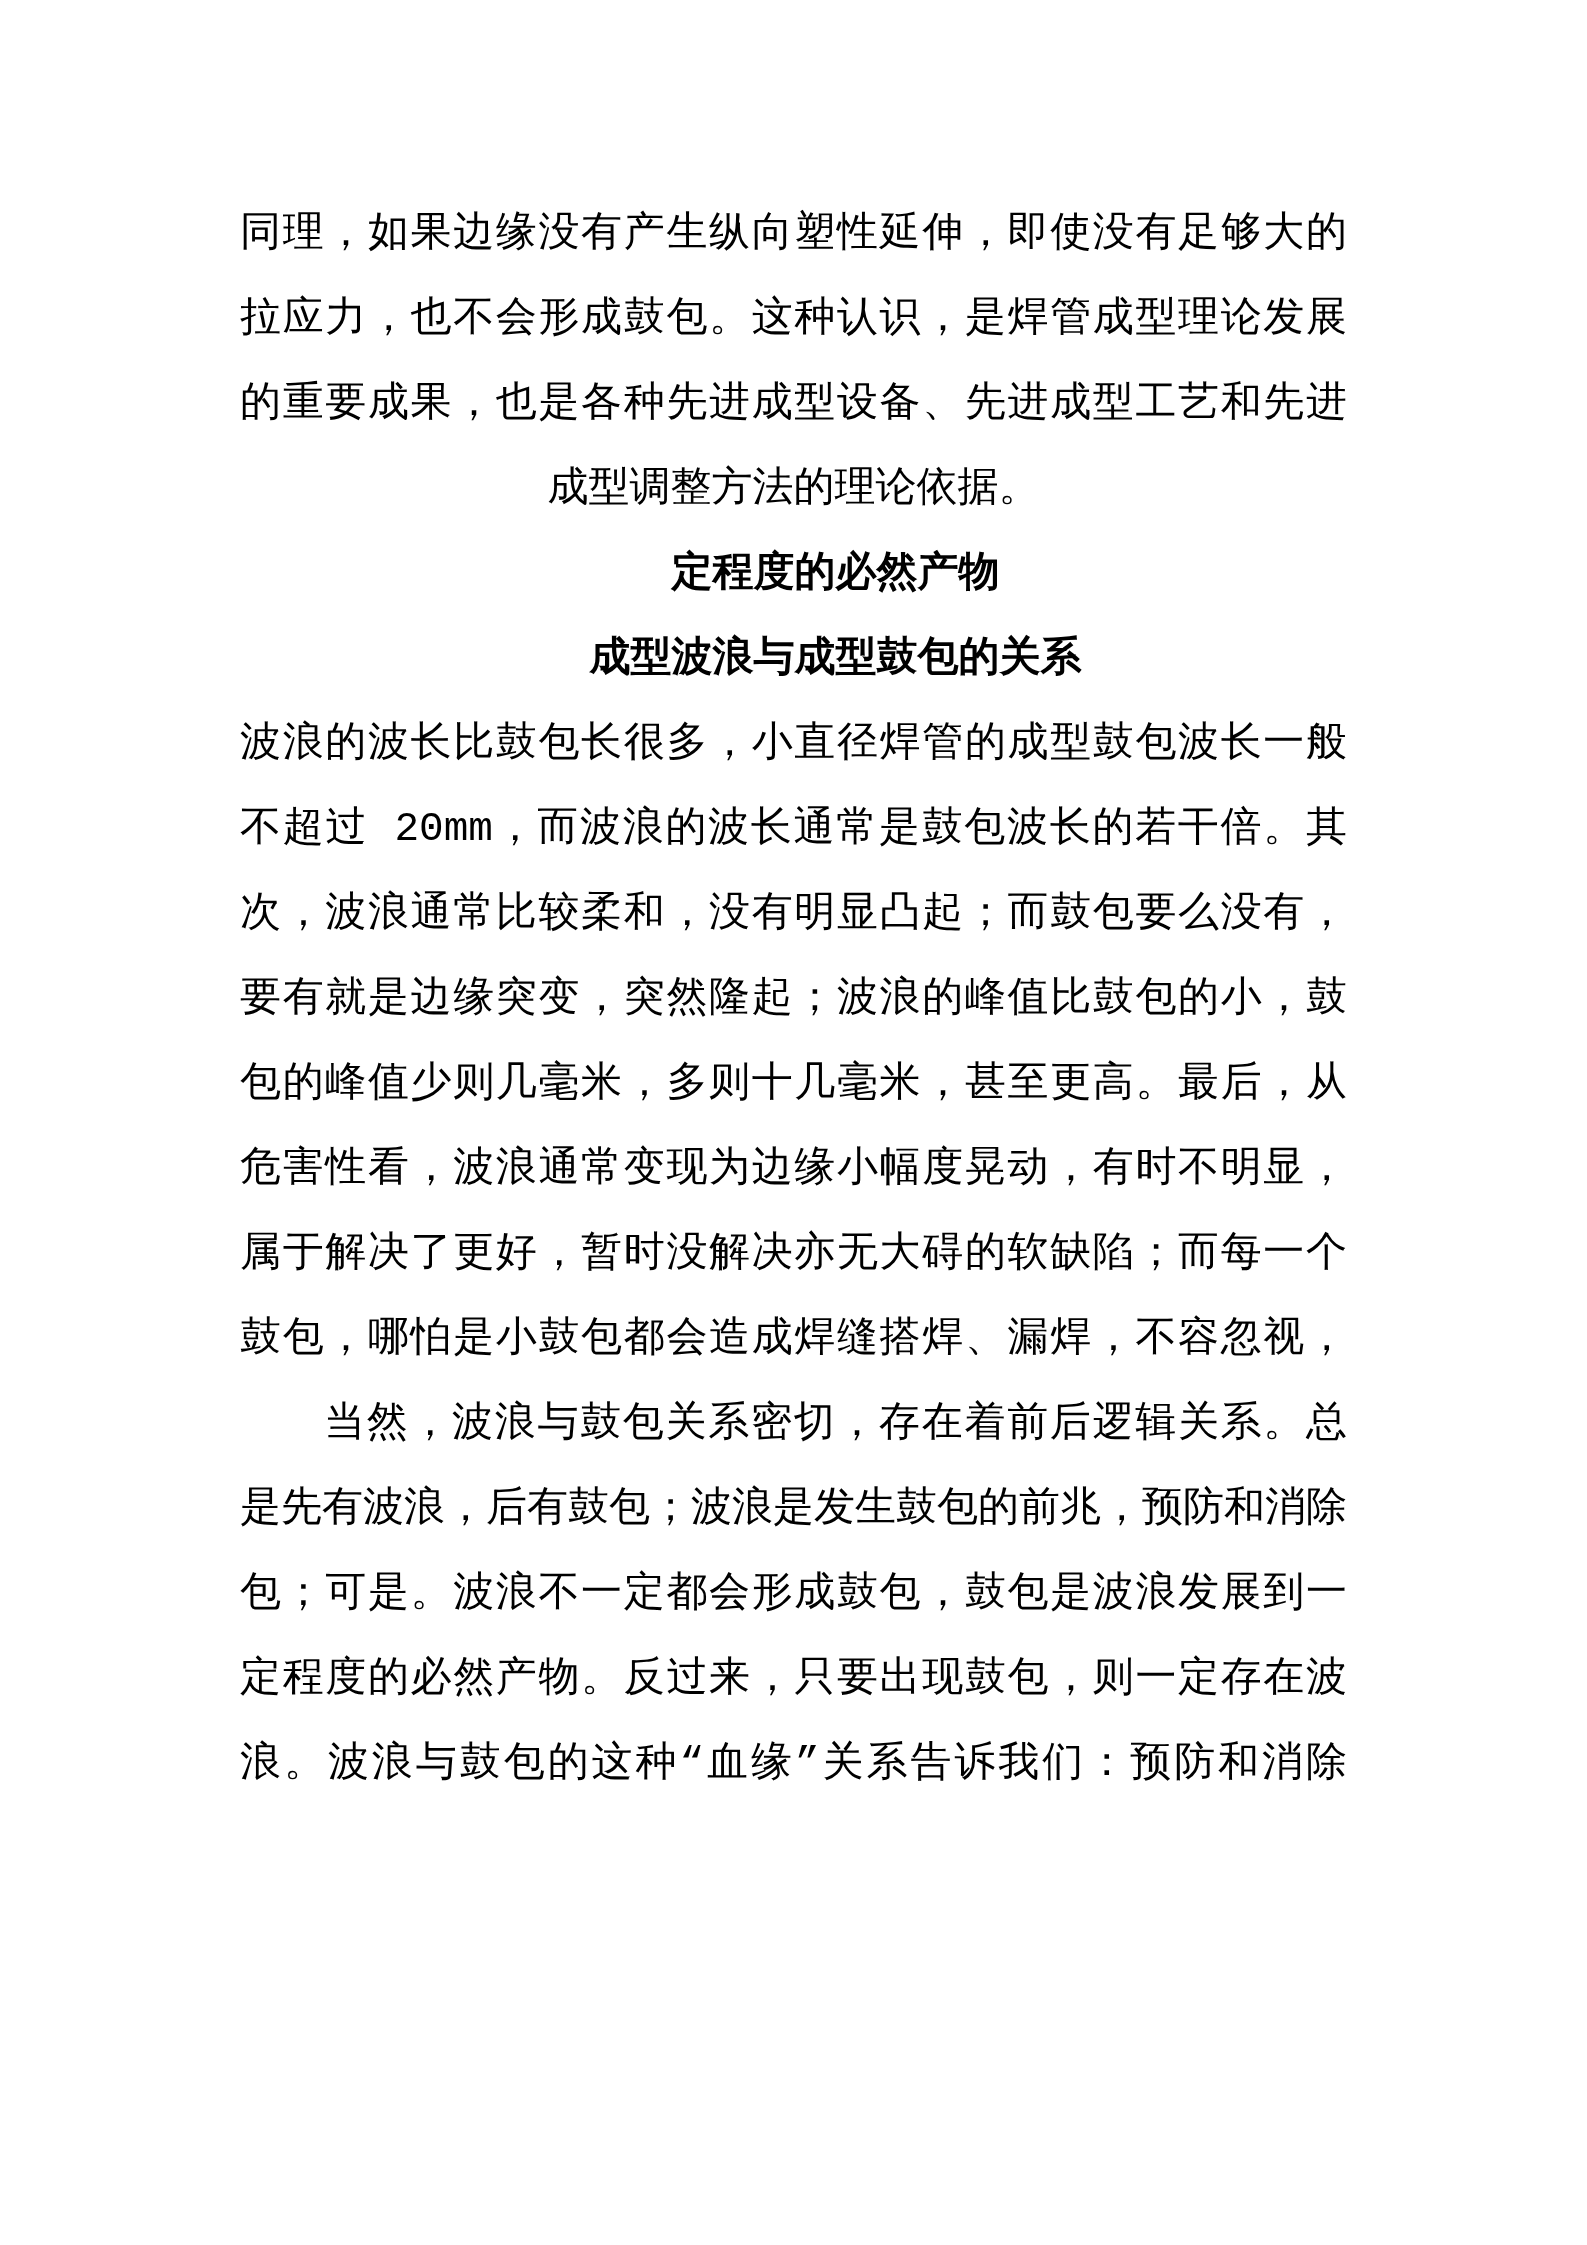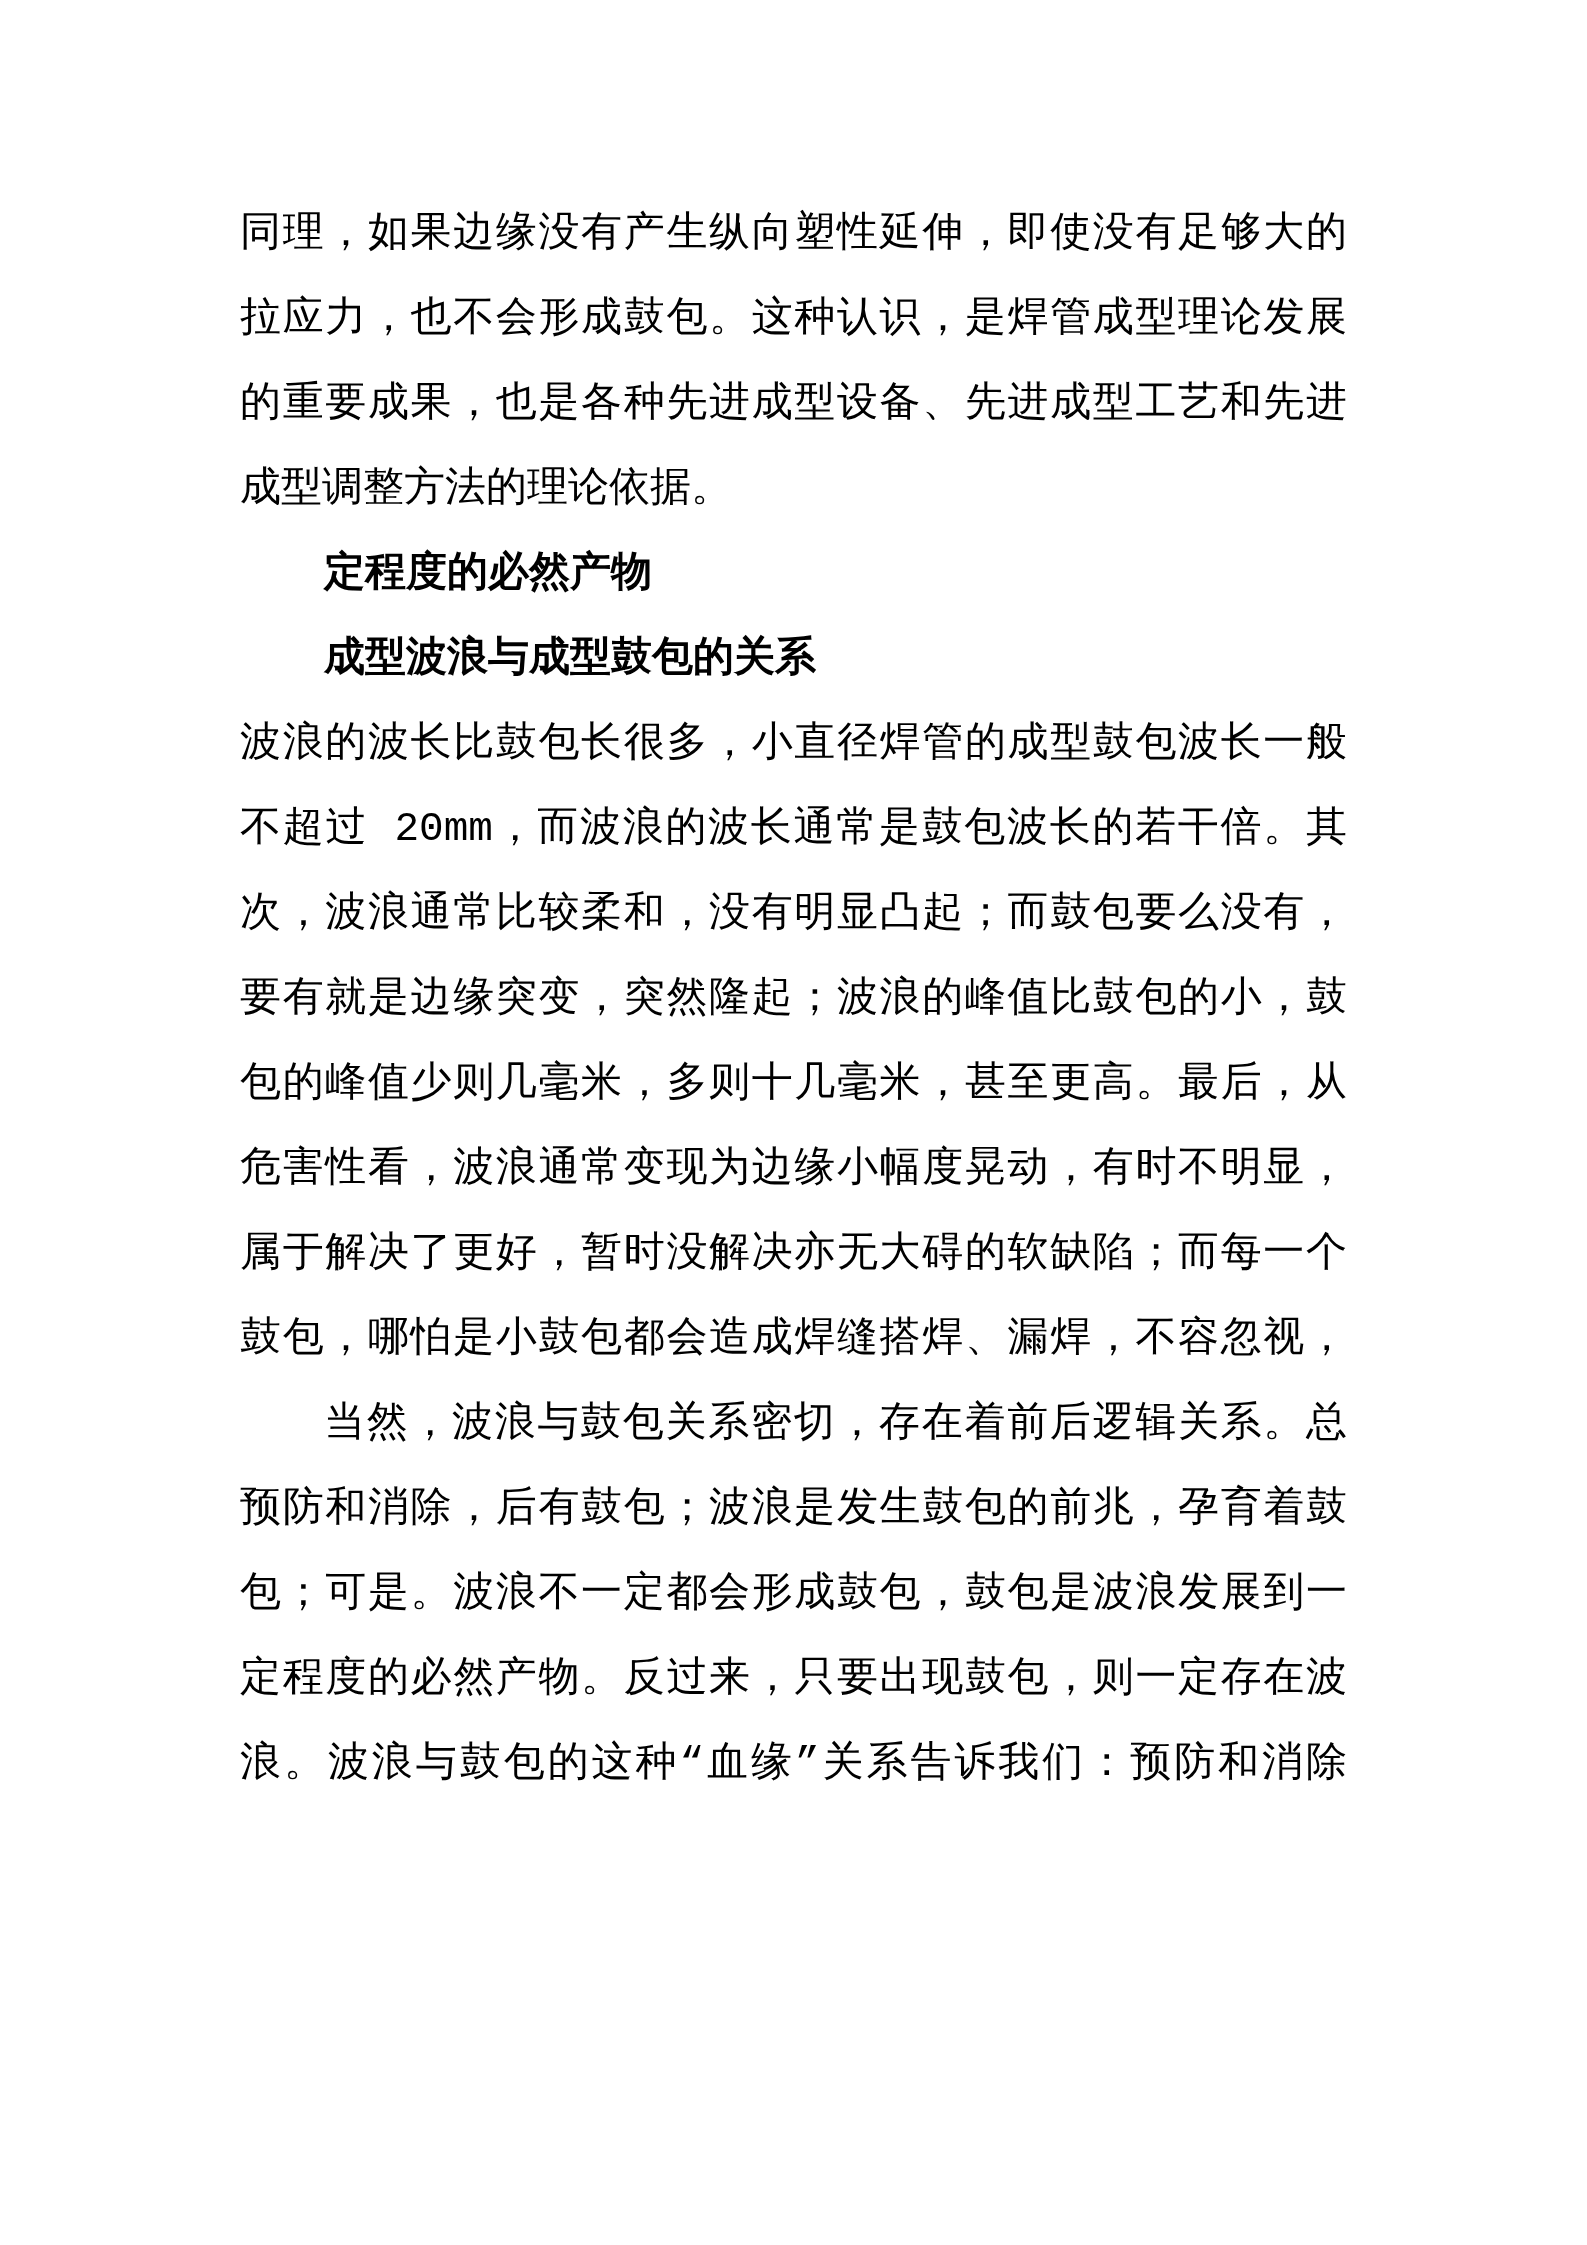--- a/index.html
+++ b/index.html
@@ -20,21 +20,21 @@
     top: 192px;
     width: 1107px;
     font-family: Liberation Mono, monospace;
     font-size: 41px;
     color: #000000;
   }
   .line {
     height: 85px;
     line-height: 85px;
     white-space: nowrap;
-    text-align: left;
+    text-align: center;
   }
   .line.fill {
     white-space: normal;
     text-align: justify;
     text-align-last: justify;
   }
   .line.indent {
     text-indent: 84px;
   }
   .line.bold {
@@ -54,18 +54,18 @@
       <div class="line indent bold">成型波浪与成型鼓包的关系</div>
       <div class="line fill">波浪的波长比鼓包长很多，小直径焊管的成型鼓包波长一般</div>
       <div class="line fill">不超过 20mm，而波浪的波长通常是鼓包波长的若干倍。其</div>
       <div class="line fill">次，波浪通常比较柔和，没有明显凸起；而鼓包要么没有，</div>
       <div class="line fill">要有就是边缘突变，突然隆起；波浪的峰值比鼓包的小，鼓</div>
       <div class="line fill">包的峰值少则几毫米，多则十几毫米，甚至更高。最后，从</div>
       <div class="line fill">危害性看，波浪通常变现为边缘小幅度晃动，有时不明显，</div>
       <div class="line fill">属于解决了更好，暂时没解决亦无大碍的软缺陷；而每一个</div>
       <div class="line fill">鼓包，哪怕是小鼓包都会造成焊缝搭焊、漏焊，不容忽视，</div>
       <div class="line fill indent">当然，波浪与鼓包关系密切，存在着前后逻辑关系。总</div>
-      <div class="line fill">预防和消除，后有鼓包；波浪是发生鼓包的前兆，孕育着鼓</div>
+      <div class="line fill">是先有波浪，后有鼓包；波浪是发生鼓包的前兆，预防和消除</div>
       <div class="line fill">包；可是。波浪不一定都会形成鼓包，鼓包是波浪发展到一</div>
       <div class="line fill">定程度的必然产物。反过来，只要出现鼓包，则一定存在波</div>
       <div class="line fill">浪。波浪与鼓包的这种“血缘”关系告诉我们：预防和消除</div>
     </div>
 </div>
 
 </body></html>

